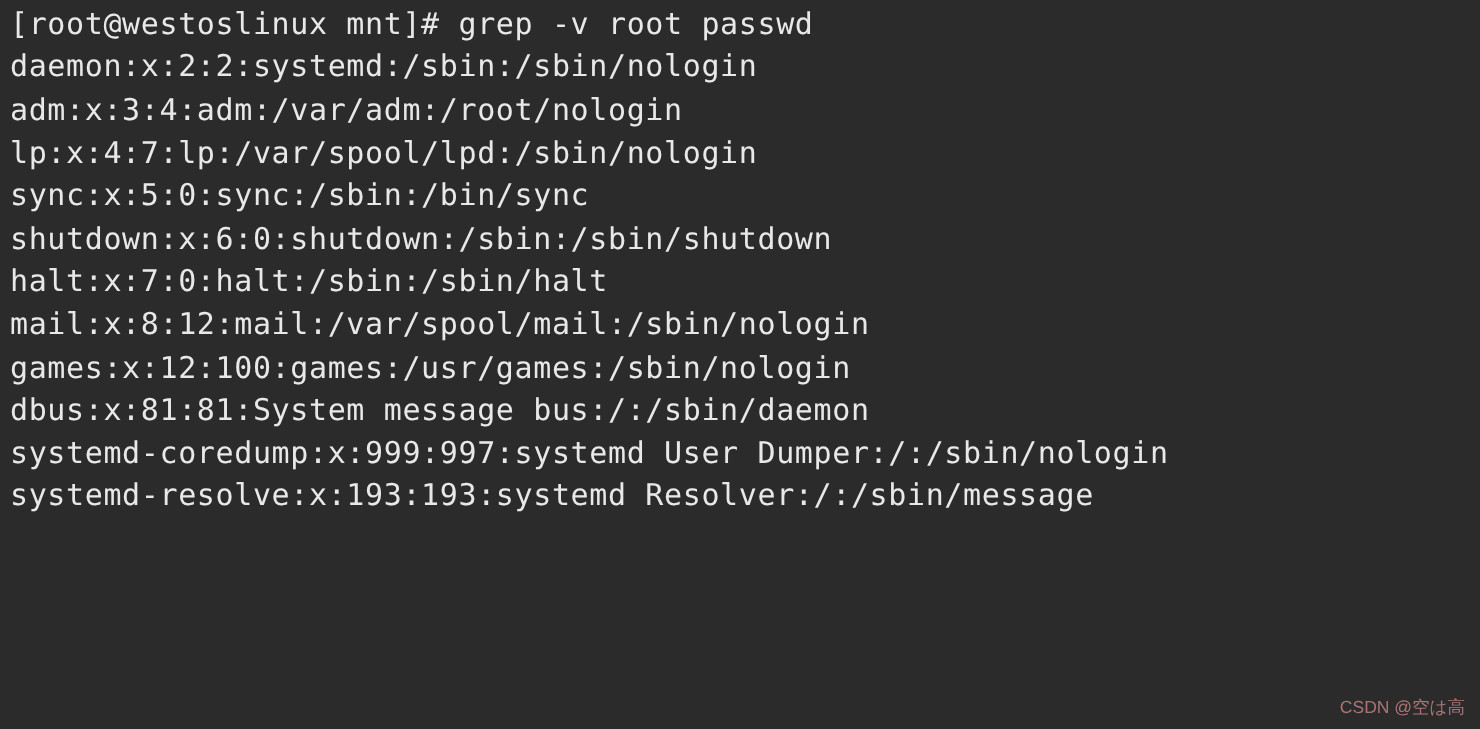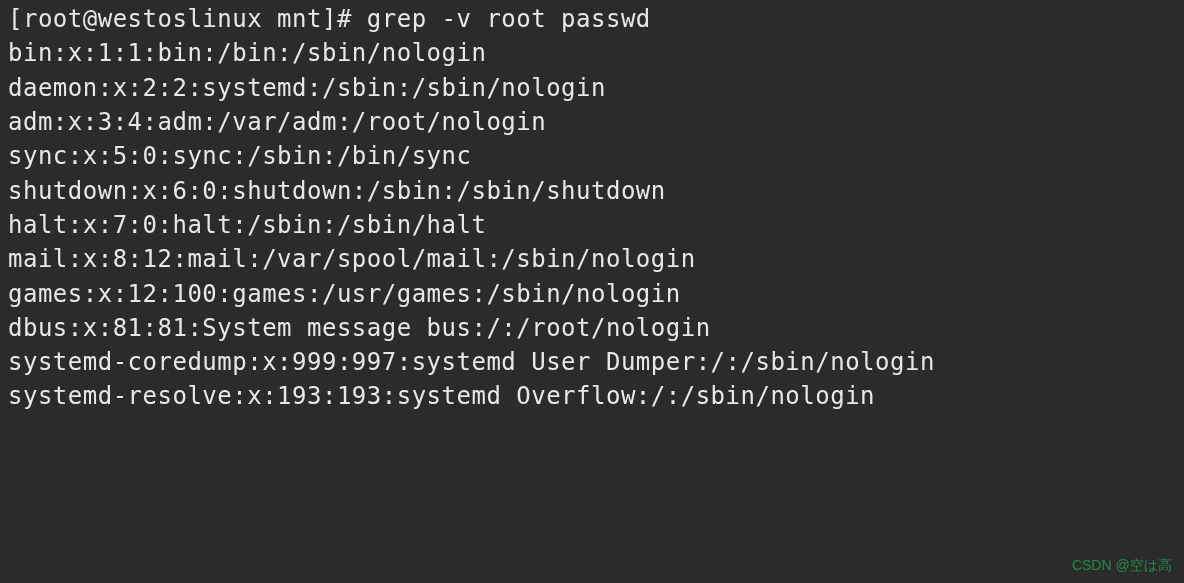--- a/index.html
+++ b/index.html
@@ -25,37 +25,37 @@
       font-weight: 500;
     }
     .prompt-line {
       white-space: pre;
       font-weight: 400;
     }
     .watermark {
       position: absolute;
       bottom: 8px;
       right: 12px;
-      color: #22c55e;
+      color: #fca5a5;
       font-size: 14px;
       font-family: sans-serif;
       letter-spacing: 0;
       opacity: 0.6;
     }
   </style>
 </head>
 <body>
 
 <div class="prompt-line">[root@westoslinux mnt]# grep -v root passwd</div>
 <div id="output-container">
-    <div class="terminal-line">bin:x:1:1:bin:/bin:/sbin/nologin</div>
     <div class="terminal-line">daemon:x:2:2:systemd:/sbin:/sbin/nologin</div>
     <div class="terminal-line">adm:x:3:4:adm:/var/adm:/root/nologin</div>
+    <div class="terminal-line">lp:x:4:7:lp:/var/spool/lpd:/sbin/nologin</div>
     <div class="terminal-line">sync:x:5:0:sync:/sbin:/bin/sync</div>
     <div class="terminal-line">shutdown:x:6:0:shutdown:/sbin:/sbin/shutdown</div>
     <div class="terminal-line">halt:x:7:0:halt:/sbin:/sbin/halt</div>
     <div class="terminal-line">mail:x:8:12:mail:/var/spool/mail:/sbin/nologin</div>
     <div class="terminal-line">games:x:12:100:games:/usr/games:/sbin/nologin</div>
-    <div class="terminal-line">dbus:x:81:81:System message bus:/:/root/nologin</div>
+    <div class="terminal-line">dbus:x:81:81:System message bus:/:/sbin/daemon</div>
     <div class="terminal-line">systemd-coredump:x:999:997:systemd User Dumper:/:/sbin/nologin</div>
-    <div class="terminal-line">systemd-resolve:x:193:193:systemd Overflow:/:/sbin/nologin</div>
+    <div class="terminal-line">systemd-resolve:x:193:193:systemd Resolver:/:/sbin/message</div>
   </div>
 <div class="watermark">CSDN @空は高</div>
 
 </body></html>

